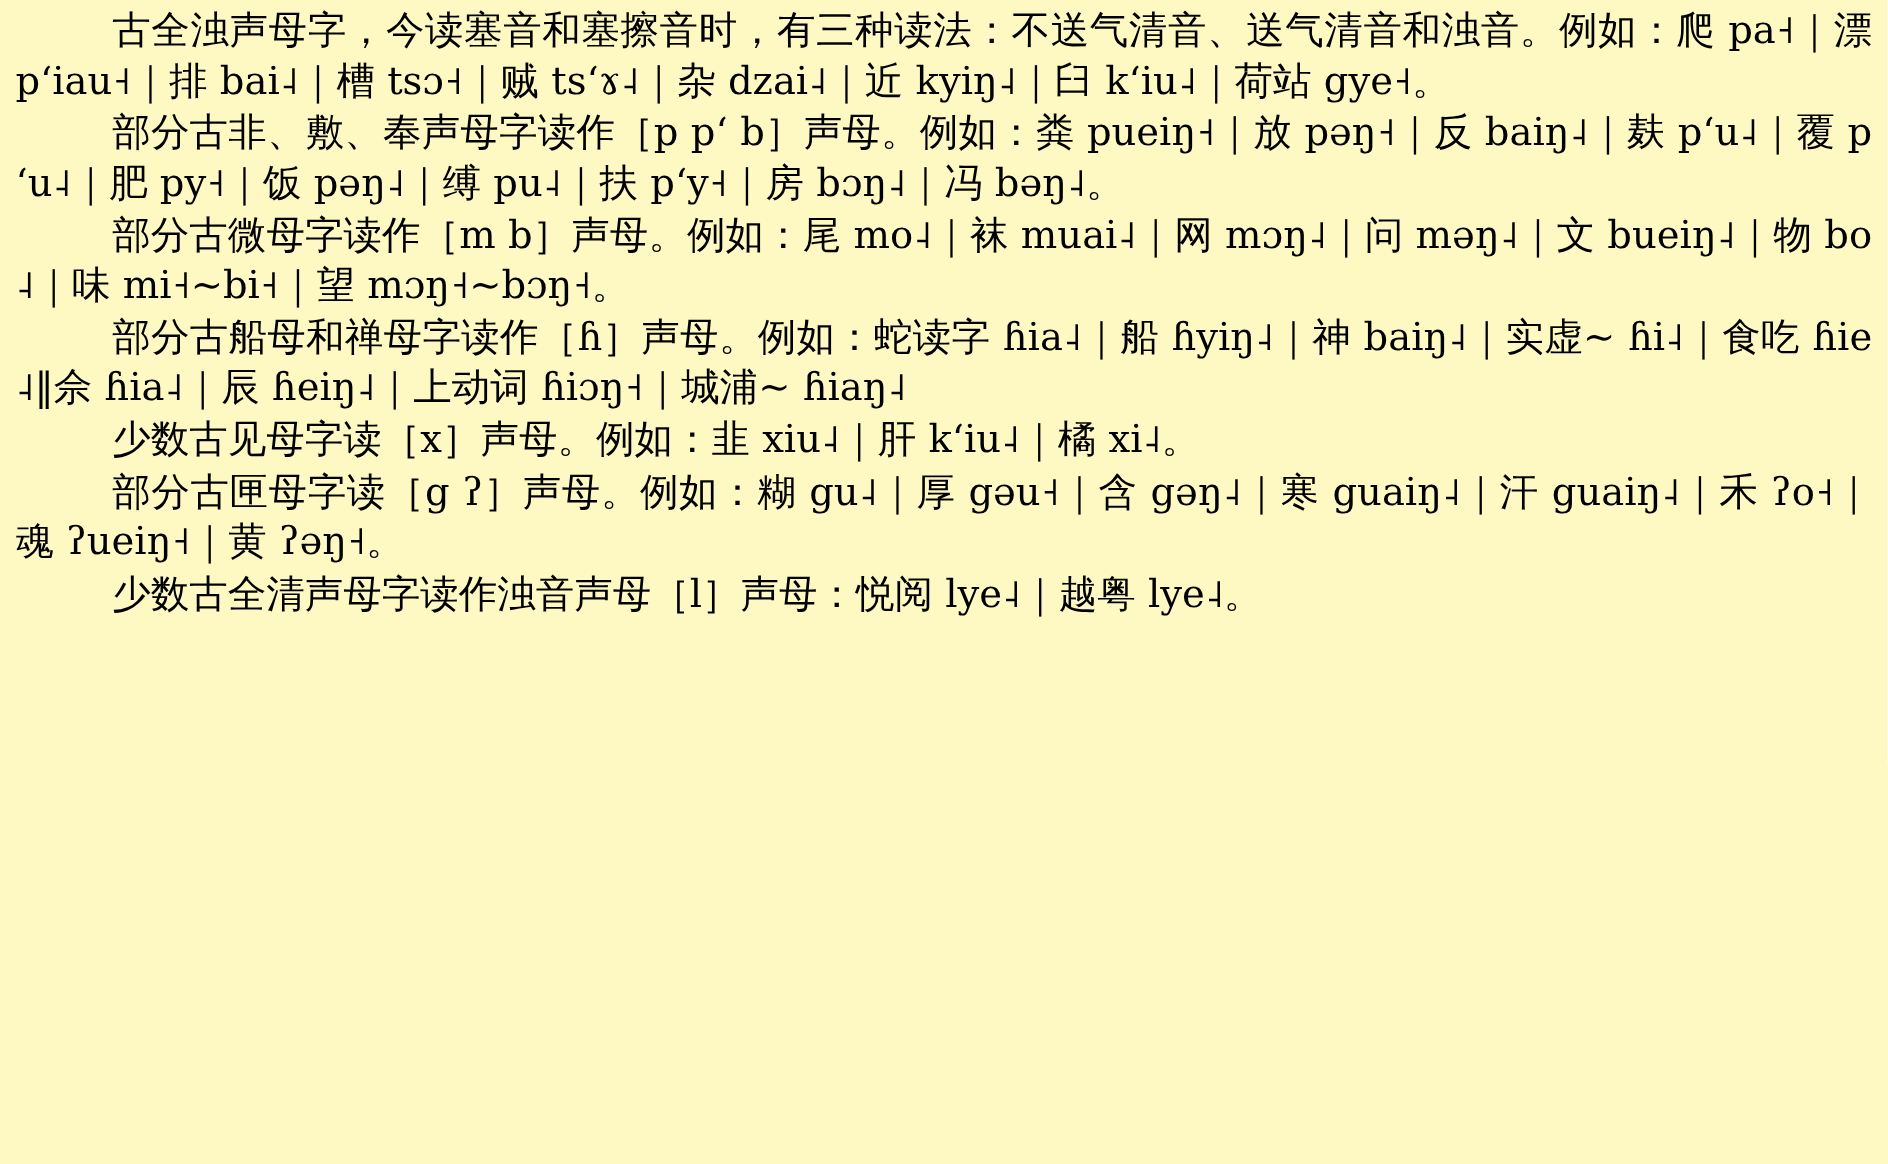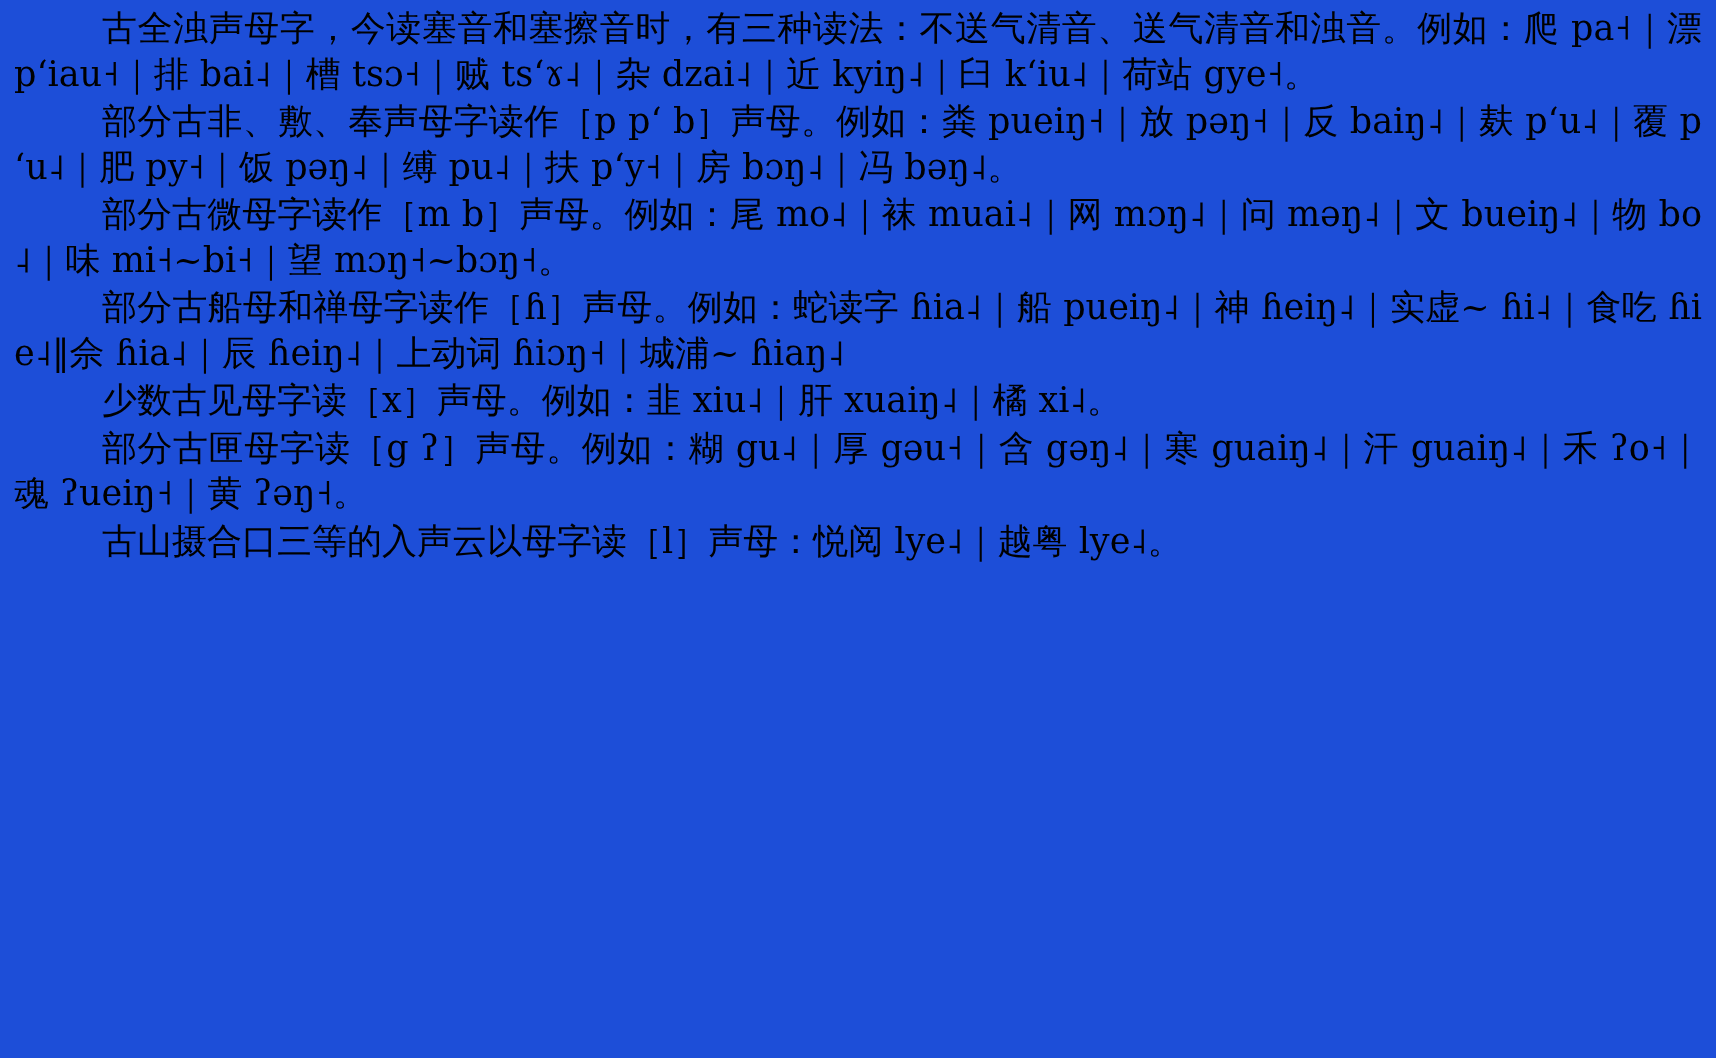--- a/index.html
+++ b/index.html
@@ -12,38 +12,38 @@
     height: 1058px;
     font-family: "DejaVu Serif", "Liberation Serif", serif;
     color: #000000;
     overflow: hidden;
   }
   #page {
     width: 1716px;
     height: 1058px;
     box-sizing: border-box;
     padding: 6px 14px 0 14px;
-    background: #1d4ed8;
+    background: #fef9c3;
   }
   .para {
     font-size: 35px;
     line-height: 1.30;
     text-indent: 88px;
     margin: 0 0 2px 0;
     text-align: justify;
     word-break: break-all;
     letter-spacing: 0px;
   }
 </style>
 </head>
 <body>
 
 <div id="page">
 
   <p class="para">古全浊声母字，今读塞音和塞擦音时，有三种读法：不送气清音、送气清音和浊音。例如：爬 pa˧｜漂 pʻiau˧｜排 bai˨｜槽 tsɔ˧｜贼 tsʻɤ˨｜杂 dzai˨｜近 kyiŋ˨｜臼 kʻiu˨｜荷站 gye˧。</p>
   <p class="para">部分古非、敷、奉声母字读作［p pʻ b］声母。例如：粪 pueiŋ˧｜放 pəŋ˧｜反 baiŋ˨｜麸 pʻu˨｜覆 pʻu˨｜肥 py˧｜饭 pəŋ˨｜缚 pu˨｜扶 pʻy˧｜房 bɔŋ˨｜冯 bəŋ˨。</p>
   <p class="para">部分古微母字读作［m b］声母。例如：尾 mo˨｜袜 muai˨｜网 mɔŋ˨｜问 məŋ˨｜文 bueiŋ˨｜物 bo˨｜味 mi˧~bi˧｜望 mɔŋ˧~bɔŋ˧。</p>
-  <p class="para">部分古船母和禅母字读作［ɦ］声母。例如：蛇读字 ɦia˨｜船 pueiŋ˨｜神 ɦeiŋ˨｜实虚~ ɦi˨｜食吃 ɦie˨‖佘 ɦia˨｜辰 ɦeiŋ˨｜上动词 ɦiɔŋ˧｜城浦~ ɦiaŋ˨</p>
-  <p class="para">少数古见母字读［x］声母。例如：韭 xiu˨｜肝 xuaiŋ˨｜橘 xi˨。</p>
+  <p class="para">部分古船母和禅母字读作［ɦ］声母。例如：蛇读字 ɦia˨｜船 ɦyiŋ˨｜神 baiŋ˨｜实虚~ ɦi˨｜食吃 ɦie˨‖佘 ɦia˨｜辰 ɦeiŋ˨｜上动词 ɦiɔŋ˧｜城浦~ ɦiaŋ˨</p>
+  <p class="para">少数古见母字读［x］声母。例如：韭 xiu˨｜肝 kʻiu˨｜橘 xi˨。</p>
   <p class="para">部分古匣母字读［g ʔ］声母。例如：糊 gu˨｜厚 gəu˧｜含 gəŋ˨｜寒 guaiŋ˨｜汗 guaiŋ˨｜禾 ʔo˧｜魂 ʔueiŋ˧｜黄 ʔəŋ˧。</p>
-  <p class="para">古山摄合口三等的入声云以母字读［l］声母：悦阅 lye˨｜越粤 lye˨。</p>
+  <p class="para">少数古全清声母字读作浊音声母［l］声母：悦阅 lye˨｜越粤 lye˨。</p>
 
 </div>
 
 </body></html>

